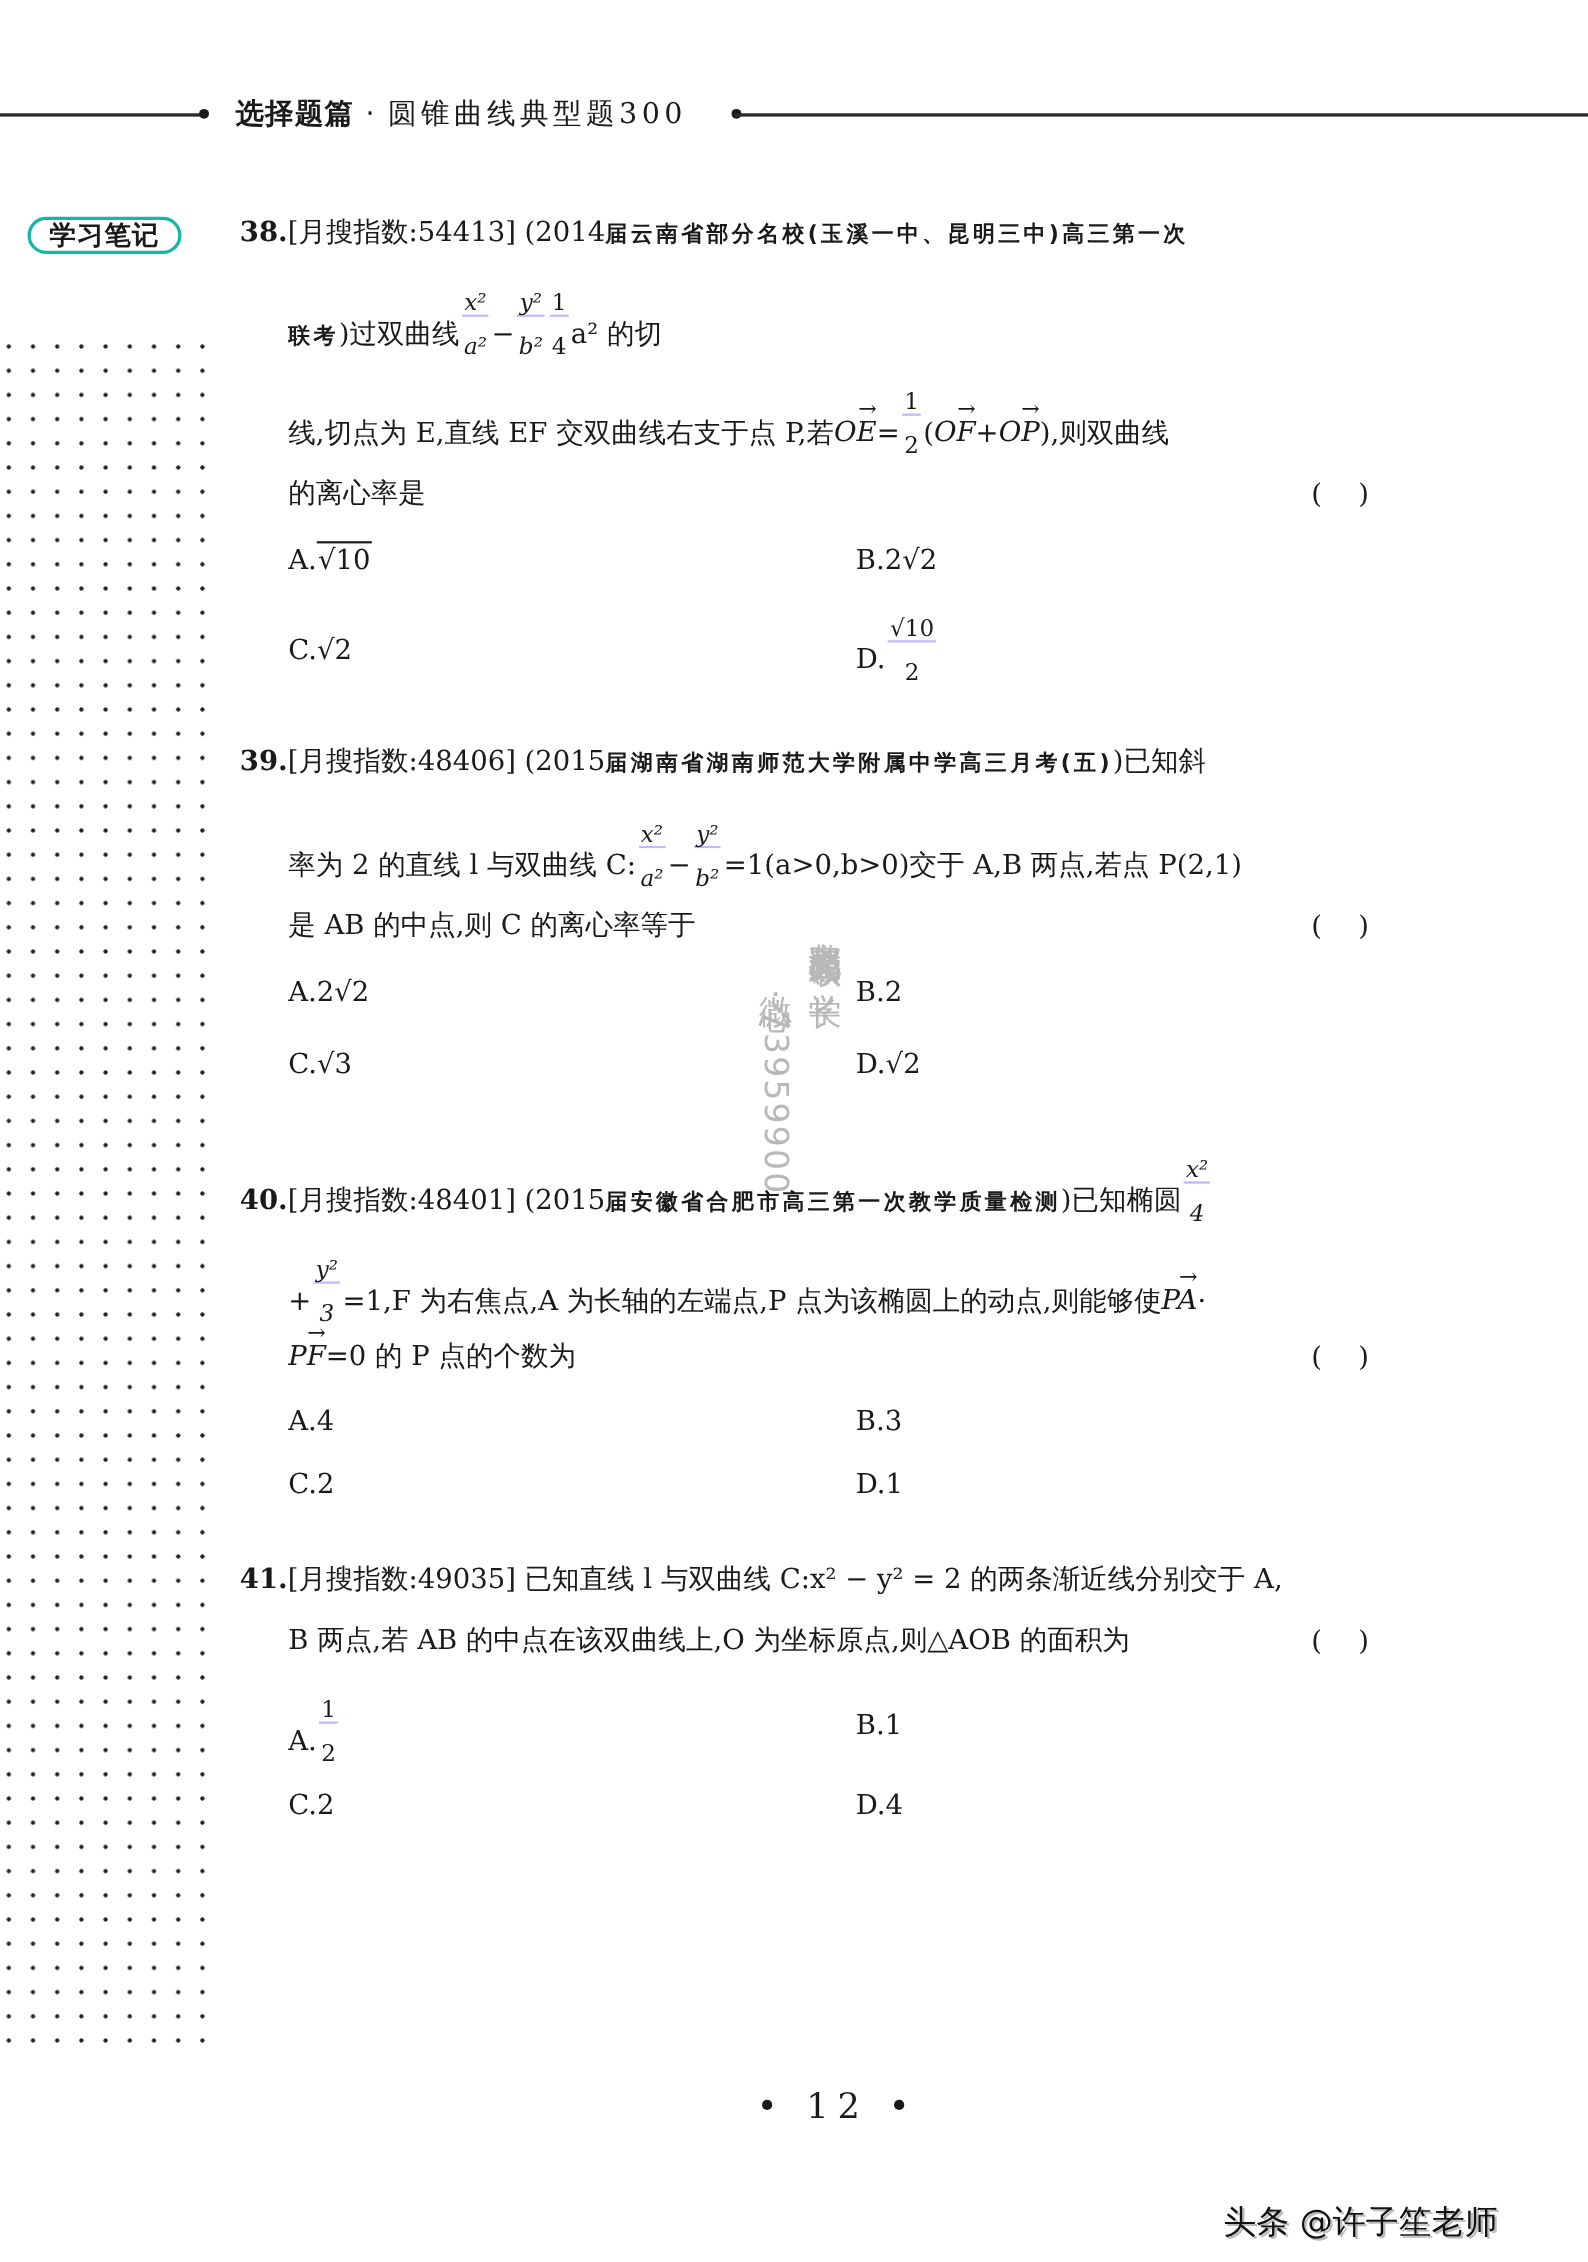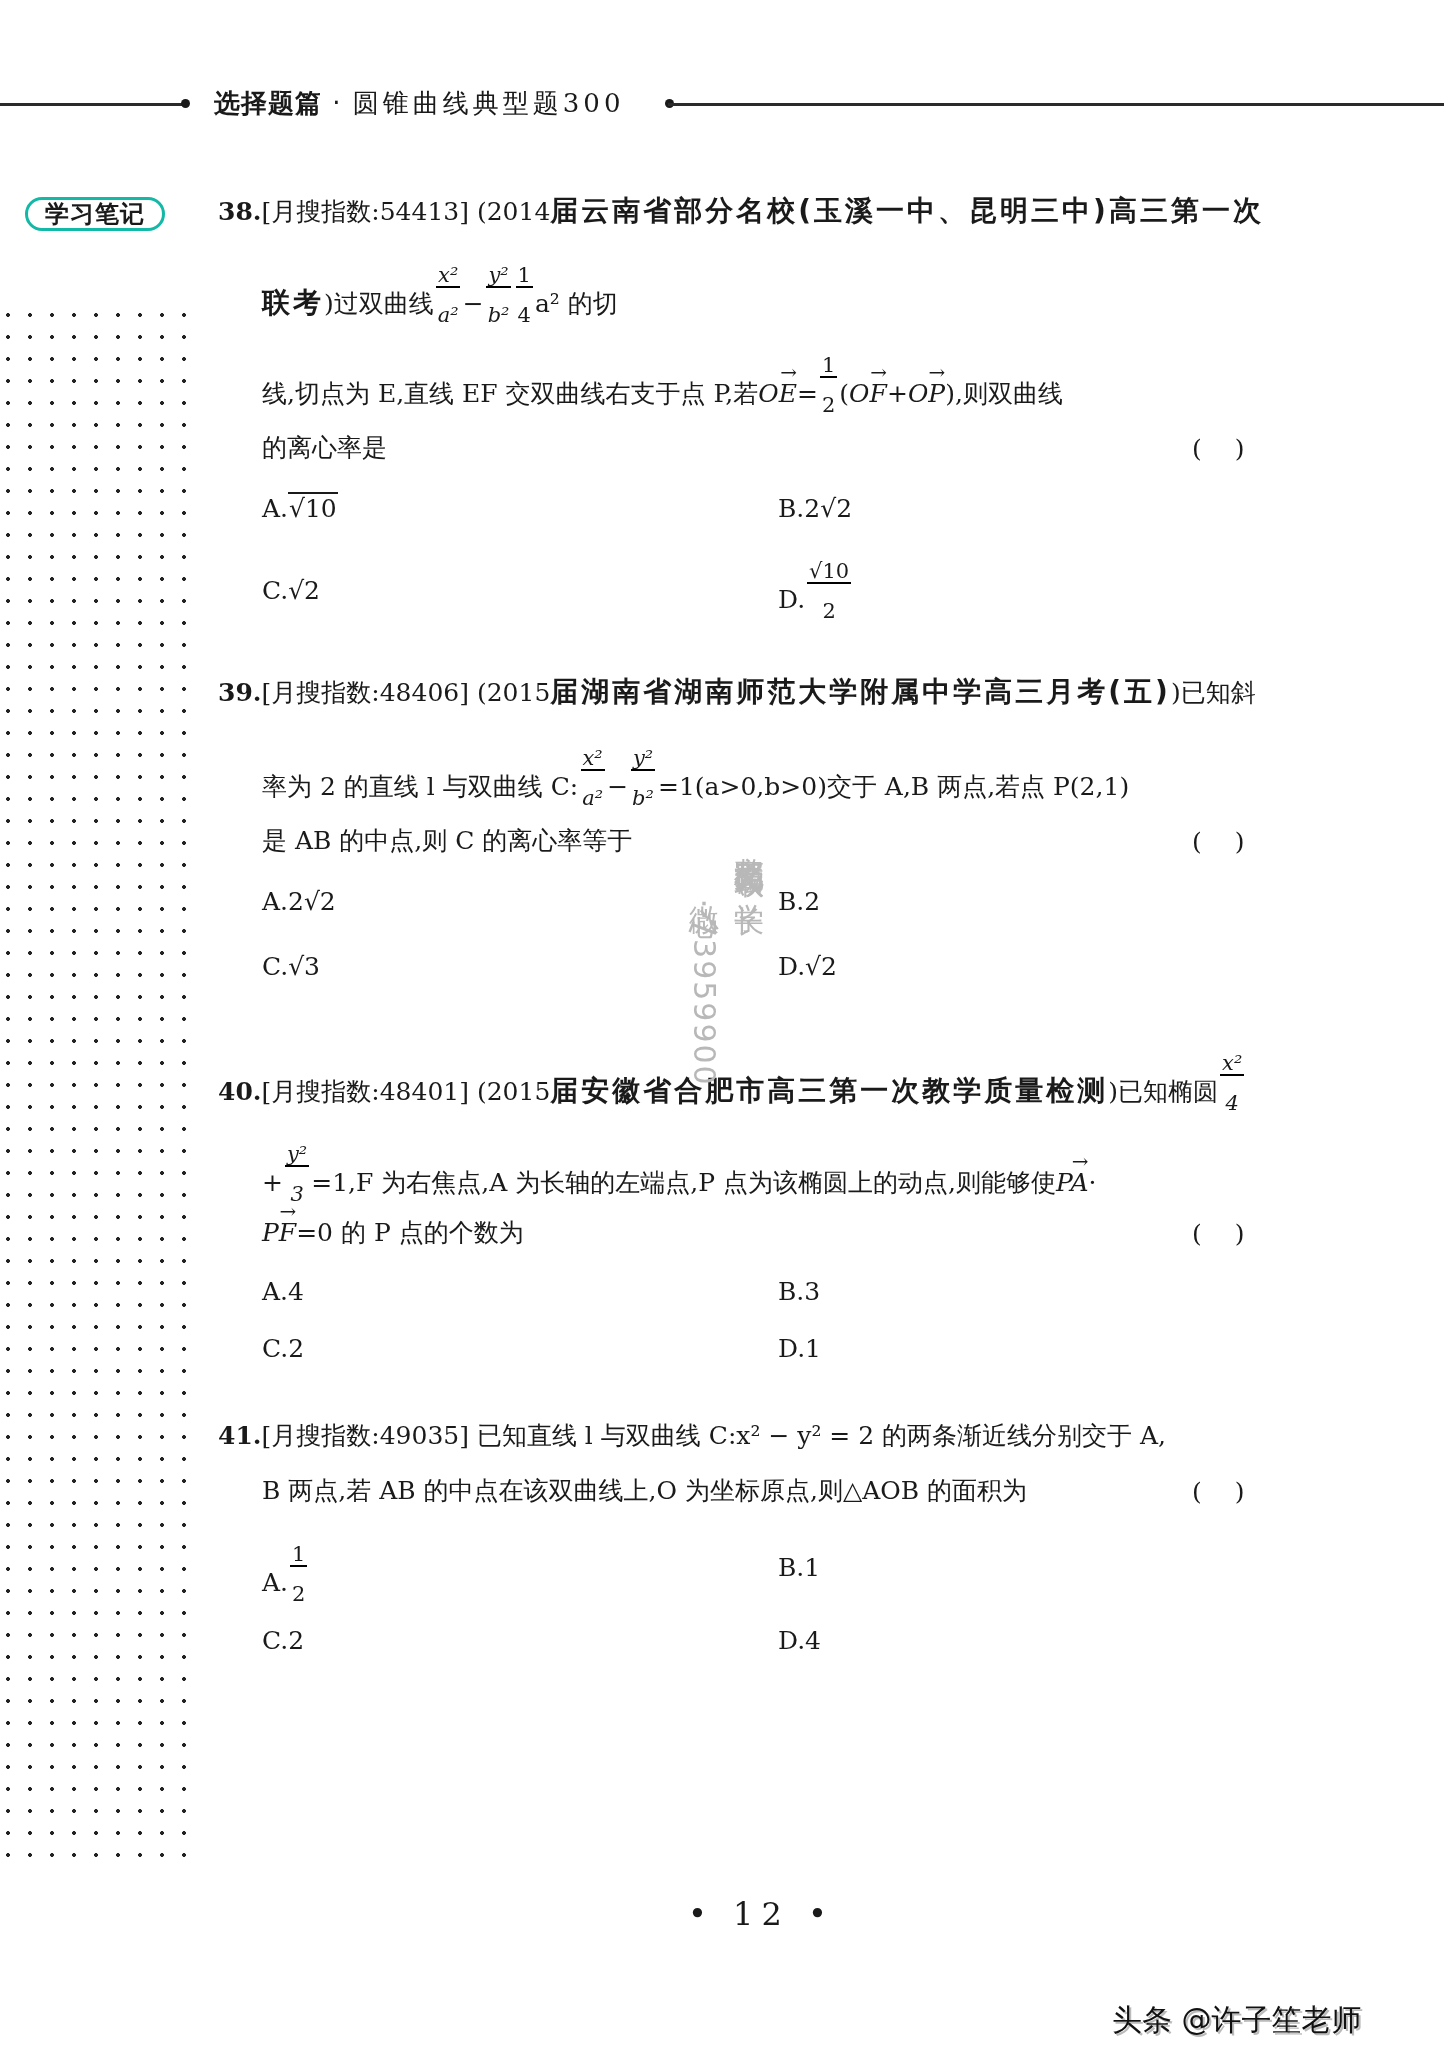--- a/index.html
+++ b/index.html
@@ -36,28 +36,28 @@
     background-size:22px 22px;
     background-position:-3px 0;
   }
 
   
   .line {
     position:absolute; font-size:25px; white-space:nowrap; line-height:36px;
     font-family:"DejaVu Serif", serif;
   }
   .qnum { font-weight:bold; }
-  .src { font-family:"DejaVu Sans", sans-serif; font-weight:bold; font-size:28px; letter-spacing:3px; }
+  .src { font-family:"DejaVu Sans", sans-serif; font-weight:bold; font-size:20px; letter-spacing:3px; }
   .it { font-style:italic; }
   .paren { position:absolute; font-size:25px; white-space:nowrap; letter-spacing:0; }
   .frac {
     display:inline-flex; flex-direction:column; align-items:center; vertical-align:middle;
     font-size:21px; line-height:22px; margin:0 2px; position:relative; top:-2px;
   }
-  .frac .num { border-bottom:2px solid #000000; padding:0 2px; }
+  .frac .num { border-bottom:2px solid #c4b5fd; padding:0 2px; }
   .frac .den { padding:16px 2px; }
   .sqrt { border-top:2px solid #1a1a1a; padding:0 1px; }
   .vec { position:relative; display:inline-block; }
   .vec::before {
     content:"→"; position:absolute; top:-22px; left:0; right:0; text-align:right; font-size:20px; font-style:normal;
   }
   .opt { position:absolute; font-size:25px; white-space:nowrap; }
 
   
   .watermark {

